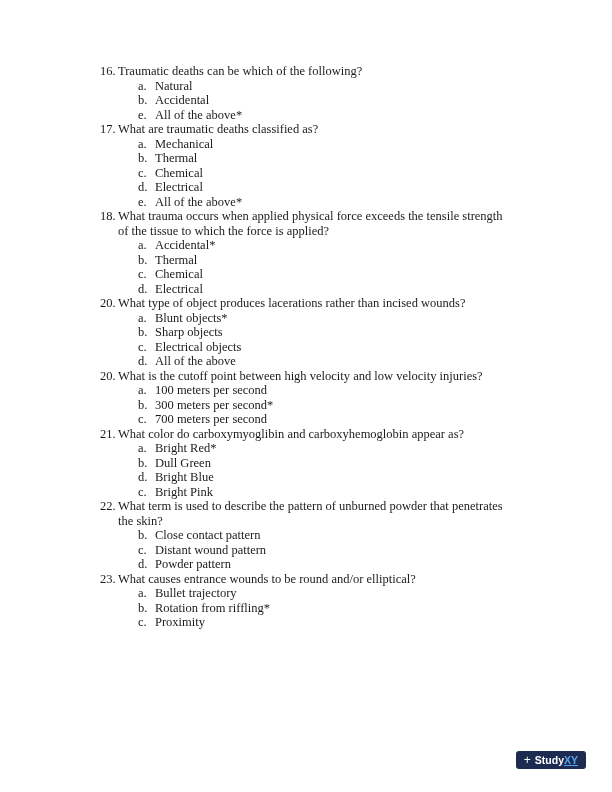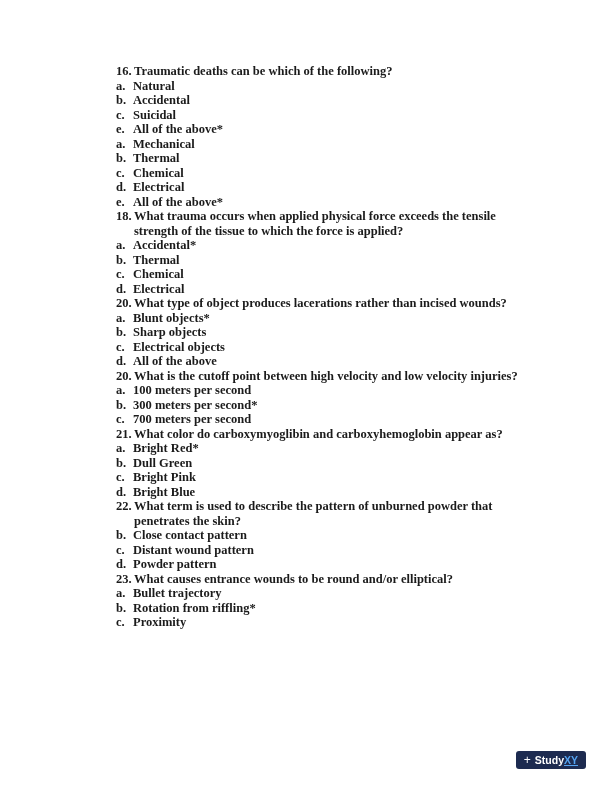--- a/index.html
+++ b/index.html
@@ -7,38 +7,37 @@
     width: 612px;
     height: 792px;
     background: #ffffff;
     position: relative;
     overflow: hidden;
     font-family: "Liberation Serif", "DejaVu Serif", serif;
     color: #1b1b1b;
   }
   .content {
     position: absolute;
-    left: 116px;
+    left: 100px;
     top: 64px;
     width: 415px;
     font-size: 12.5px;
     line-height: 14.5px;
-    font-weight: bold;
   }
   .question { margin: 0; }
   .q-line {
     padding-left: 18px;
     text-indent: -18px;
   }
   .q-num {
     display: inline-block;
     width: 18px;
     text-indent: 0;
   }
-  .option { }
+  .option { margin-left: 38px; }
   .opt-letter {
     display: inline-block;
     width: 17px;
   }
   .badge {
     position: absolute;
     right: 26px;
     bottom: 23px;
     height: 18px;
     display: flex;
@@ -63,24 +62,24 @@
 </style>
 </head>
 <body>
 
 <div class="content">
   <div id="question-list">
       <div class="question">
         <div class="q-line"><span class="q-num">16.</span><span class="q-text">Traumatic deaths can be which of the following?</span></div>
         <div class="option"><span class="opt-letter">a.</span><span class="opt-text">Natural</span></div>
         <div class="option"><span class="opt-letter">b.</span><span class="opt-text">Accidental</span></div>
-        <div class="option"><span class="opt-letter">c.</span><span class="opt-text">Suicidal</span></div>
         <div class="option"><span class="opt-letter">e.</span><span class="opt-text">All of the above*</span></div>
       </div>
       <div class="question">
+        <div class="q-line"><span class="q-num">17.</span><span class="q-text">What are traumatic deaths classified as?</span></div>
         <div class="option"><span class="opt-letter">a.</span><span class="opt-text">Mechanical</span></div>
         <div class="option"><span class="opt-letter">b.</span><span class="opt-text">Thermal</span></div>
         <div class="option"><span class="opt-letter">c.</span><span class="opt-text">Chemical</span></div>
         <div class="option"><span class="opt-letter">d.</span><span class="opt-text">Electrical</span></div>
         <div class="option"><span class="opt-letter">e.</span><span class="opt-text">All of the above*</span></div>
       </div>
       <div class="question">
         <div class="q-line"><span class="q-num">18.</span><span class="q-text">What trauma occurs when applied physical force exceeds the tensile strength of the tissue to which the force is applied?</span></div>
         <div class="option"><span class="opt-letter">a.</span><span class="opt-text">Accidental*</span></div>
         <div class="option"><span class="opt-letter">b.</span><span class="opt-text">Thermal</span></div>
@@ -97,22 +96,22 @@
       <div class="question">
         <div class="q-line"><span class="q-num">20.</span><span class="q-text">What is the cutoff point between high velocity and low velocity injuries?</span></div>
         <div class="option"><span class="opt-letter">a.</span><span class="opt-text">100 meters per second</span></div>
         <div class="option"><span class="opt-letter">b.</span><span class="opt-text">300 meters per second*</span></div>
         <div class="option"><span class="opt-letter">c.</span><span class="opt-text">700 meters per second</span></div>
       </div>
       <div class="question">
         <div class="q-line"><span class="q-num">21.</span><span class="q-text">What color do carboxymyoglibin and carboxyhemoglobin appear as?</span></div>
         <div class="option"><span class="opt-letter">a.</span><span class="opt-text">Bright Red*</span></div>
         <div class="option"><span class="opt-letter">b.</span><span class="opt-text">Dull Green</span></div>
+        <div class="option"><span class="opt-letter">d.</span><span class="opt-text">Bright Blue</span></div>
         <div class="option"><span class="opt-letter">c.</span><span class="opt-text">Bright Pink</span></div>
-        <div class="option"><span class="opt-letter">d.</span><span class="opt-text">Bright Blue</span></div>
       </div>
       <div class="question">
         <div class="q-line"><span class="q-num">22.</span><span class="q-text">What term is used to describe the pattern of unburned powder that penetrates the skin?</span></div>
         <div class="option"><span class="opt-letter">b.</span><span class="opt-text">Close contact pattern</span></div>
         <div class="option"><span class="opt-letter">c.</span><span class="opt-text">Distant wound pattern</span></div>
         <div class="option"><span class="opt-letter">d.</span><span class="opt-text">Powder pattern</span></div>
       </div>
       <div class="question">
         <div class="q-line"><span class="q-num">23.</span><span class="q-text">What causes entrance wounds to be round and/or elliptical?</span></div>
         <div class="option"><span class="opt-letter">a.</span><span class="opt-text">Bullet trajectory</span></div>

